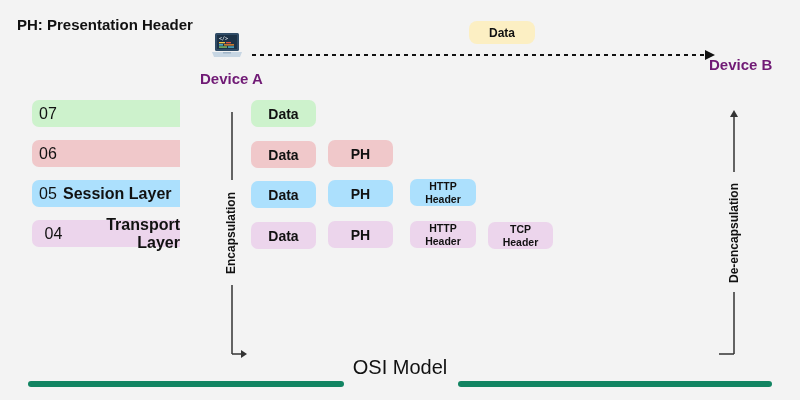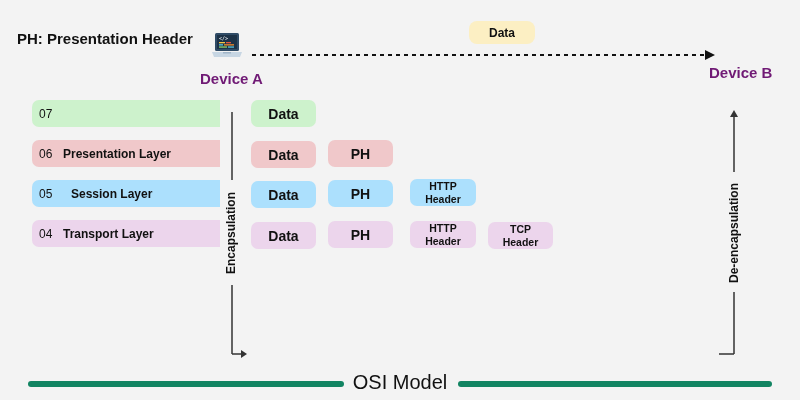--- a/index.html
+++ b/index.html
@@ -1,35 +1,35 @@
 <!DOCTYPE html>
 <html><head>
 <meta charset="utf-8">
 <style>
   html, body { margin: 0; padding: 0; }
   body { width: 800px; height: 400px; background: #f3f3f3; position: relative; overflow: hidden;
          font-family: "Liberation Sans", "DejaVu Sans", sans-serif; color: #111; }
   .abs { position: absolute; }
-  .legend { left: 17px; top: 30px; font-size: 15px; font-weight: bold; color: #111; }
+  .legend { left: 17px; top: 16px; font-size: 15px; font-weight: bold; color: #111; }
   .device-label { font-size: 15px; font-weight: bold; color: #701a75; }
   .laptop { left: 211px; top: 31px; width: 32px; height: 30px; }
   .arrow-dotted { left: 252px; top: 49px; width: 464px; height: 12px; }
   .top-data { left: 469px; top: 21px; width: 66px; height: 23px; background: #fcefc3; border-radius: 8px;
               font-size: 12px; font-weight: bold; display: flex; align-items: center; justify-content: center; }
-  .layer-bar { left: 32px; width: 188px; height: 27px; border-radius: 7px 0 0 7px; display: flex; align-items: center;
-               font-size: 12px; }
+  .layer-bar { left: 32px; width: 148px; height: 27px; border-radius: 7px 0 0 7px; display: flex; align-items: center;
+               font-size: 16px; }
   .layer-num { margin-left: 7px; width: 24px; font-weight: normal; }
   .layer-name { font-weight: bold; }
   .chip { height: 27px; border-radius: 7px; display: flex; align-items: center; justify-content: center;
           font-weight: bold; color: #111; text-align: center; }
   .chip.big { width: 65px; font-size: 14px; }
   .chip.small { width: 65px; font-size: 10.5px; line-height: 13px; }
   .vert-label { font-size: 12px; font-weight: bold; color: #111; transform: rotate(-90deg); transform-origin: center; white-space: nowrap; }
   .footer-line { height: 6px; background: #128462; border-radius: 3px; top: 381px; }
-  .footer-title { left: 330px; top: 371px; width: 140px; text-align: center; font-size: 20px; color: #111; }
+  .footer-title { left: 330px; top: 356px; width: 140px; text-align: center; font-size: 20px; color: #111; }
 </style>
 </head>
 <body>
 
 <div class="abs legend">PH: Presentation Header</div>
 
 <svg class="abs laptop" viewBox="0 0 32 30">
   <rect x="4" y="2" width="24" height="18" rx="1.5" fill="#2f4b66"></rect>
   <rect x="6" y="4" width="20" height="14" fill="#1d3247"></rect>
   <text x="8" y="9" font-size="5" fill="#ffffff" font-family="DejaVu Sans Mono, monospace">&lt;/&gt;</text>
@@ -37,41 +37,40 @@
   <rect x="15" y="11" width="5" height="1.3" fill="#e2553f"></rect>
   <rect x="8" y="13.2" width="4" height="1.3" fill="#58c3e0"></rect>
   <rect x="13" y="13.2" width="10" height="1.3" fill="#f28b2b"></rect>
   <rect x="8" y="15.4" width="8" height="1.3" fill="#8fd16a"></rect>
   <rect x="17" y="15.4" width="6" height="1.3" fill="#58c3e0"></rect>
   <path d="M1 21 H31 L29 26 H3 Z" fill="#c7d6e3"></path>
   <rect x="12" y="21" width="8" height="1.5" fill="#9fb4c7"></rect>
 </svg>
 
 <div class="abs device-label" style="left:200px; top:70px;">Device A</div>
-<div class="abs device-label" style="left:709px; top:64px;">Device B</div>
+<div class="abs device-label" style="left:709px; top:56px;">Device B</div>
 
 <div class="abs top-data">Data</div>
 
 <svg class="abs arrow-dotted" viewBox="0 0 464 12">
   <line x1="0" y1="6" x2="452" y2="6" stroke="#111" stroke-width="2" stroke-dasharray="4,4"></line>
   <polygon points="453,1 463,6 453,11" fill="#111"></polygon>
 </svg>
 
 <div class="abs layer-bar" style="top:100px; background:#cdf2cc;">
   <span class="layer-num">07</span>
 </div>
 <div class="abs layer-bar" style="top:140px; background:#f0c8ca;">
   <span class="layer-num">06</span>
-  <span class="layer-name">Presentation Layer</span>
 </div>
-<div class="abs layer-bar" style="top:180px; background:#ace0fd;gap:8px;">
+<div class="abs layer-bar" style="top:180px; background:#ace0fd;">
   <span class="layer-num">05</span>
   <span class="layer-name">Session Layer</span>
 </div>
-<div class="abs layer-bar" style="top:220px; background:#ecd5ec;">
+<div class="abs layer-bar" style="top:220px; background:#ecd5ec;text-align:right;">
   <span class="layer-num">04</span>
   <span class="layer-name">Transport Layer</span>
 </div>
 
 <svg class="abs" style="left:226px; top:110px; width:24px; height:250px;" viewBox="0 0 24 250">
   <line x1="6" y1="2" x2="6" y2="70" stroke="#333" stroke-width="1.5"></line>
   <line x1="6" y1="175" x2="6" y2="244" stroke="#333" stroke-width="1.5"></line>
   <line x1="6" y1="244" x2="16" y2="244" stroke="#333" stroke-width="1.5"></line>
   <polygon points="15,240 21,244 15,248" fill="#333"></polygon>
 </svg>

